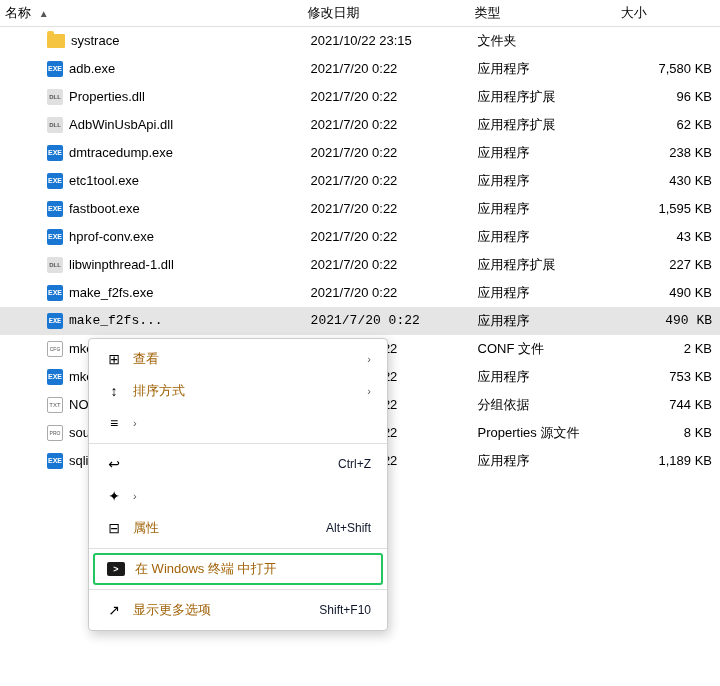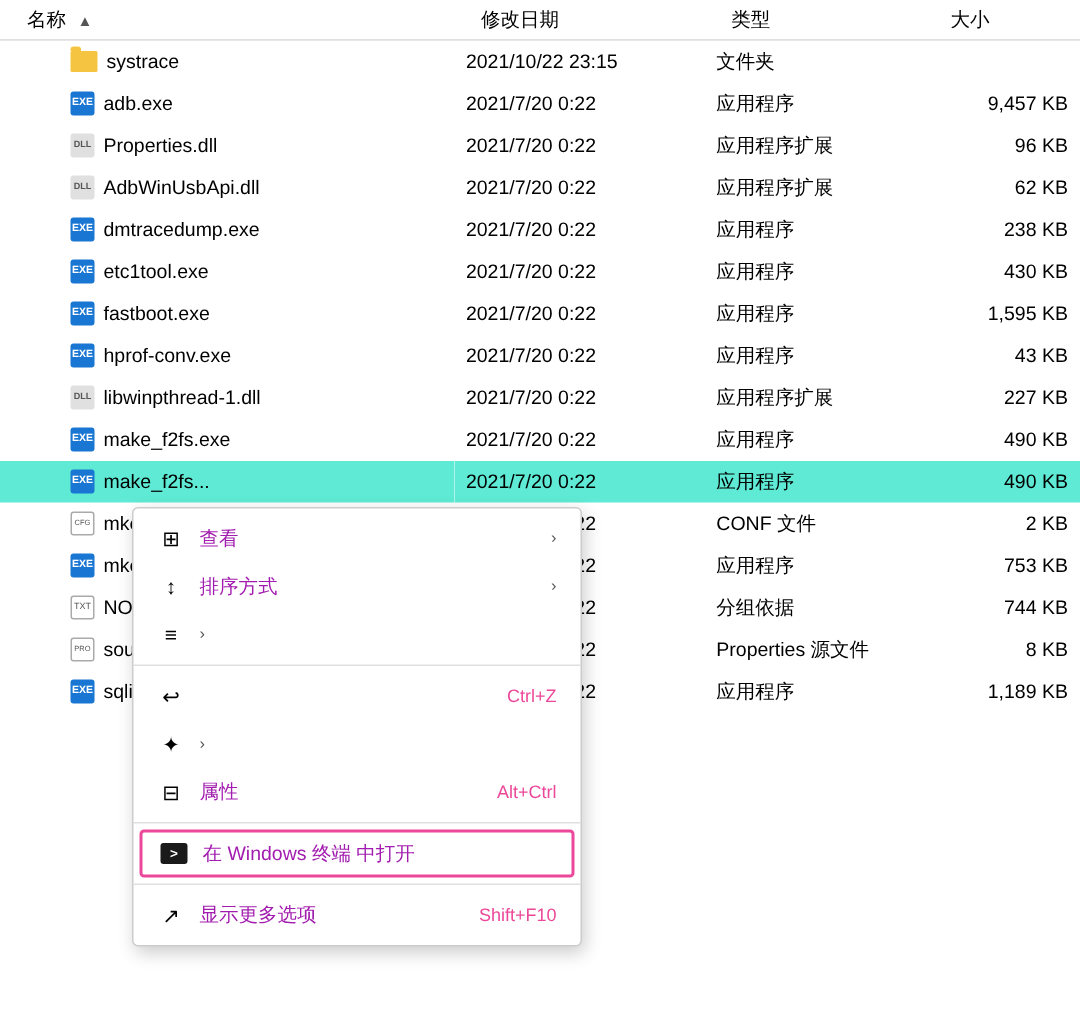--- a/index.html
+++ b/index.html
@@ -14,38 +14,39 @@
     }
 
     
     .file-table {
       width: 100%;
       border-collapse: collapse;
       user-select: none;
     }
     .file-table thead tr th {
       text-align: left;
-      padding: 4px 18px;
+      padding: 4px 5px;
       font-weight: normal;
       color: #000;
       border-bottom: 1px solid #e0e0e0;
       background: #fff;
       position: relative;
     }
     .file-table thead tr th .sort-arrow {
       display: inline-block;
       margin-left: 4px;
       font-size: 10px;
       color: #555;
     }
     .file-table tbody tr {
       height: 28px;
     }
     .file-table tbody tr.selected {
-      background: #5eead4;
+      background: #e5e5e5;
+      font-family: Liberation Mono, monospace;
     }
     .file-table td {
       padding: 3px 8px;
       white-space: nowrap;
       overflow: hidden;
       text-overflow: ellipsis;
     }
     .col-name { width: 290px; }
     .col-date { width: 160px; }
     .col-type { width: 140px; }
@@ -158,42 +159,42 @@
     .ctx-item {
       display: flex;
       align-items: center;
       padding: 7px 16px;
       cursor: pointer;
       position: relative;
       gap: 10px;
     }
     .ctx-item.highlighted {
       background: #fff;
-      border: 2px solid #ec4899;
+      border: 2px solid #22c55e;
       border-radius: 3px;
       margin: 2px 4px;
       padding: 5px 12px;
     }
     .ctx-icon {
       width: 18px;
       height: 18px;
       display: flex;
       align-items: center;
       justify-content: center;
       flex-shrink: 0;
       font-size: 14px;
     }
     .ctx-label {
       flex: 1;
       font-size: 13px;
-      color: #a21caf;
+      color: #a16207;
     }
     .ctx-shortcut {
       font-size: 12px;
-      color: #ec4899;
+      color: #0f172a;
       margin-left: auto;
     }
     .ctx-arrow {
       font-size: 11px;
       color: #555;
     }
     .ctx-divider {
       height: 1px;
       background: #e0e0e0;
       margin: 4px 0;
@@ -255,21 +256,21 @@
   </tr>
       <tr>
     <td class="col-name">
       <div class="file-name-cell">
         <span class="icon-exe">EXE</span>
         <span>adb.exe</span>
       </div>
     </td>
     <td class="col-date">2021/7/20 0:22</td>
     <td class="col-type">应用程序</td>
-    <td class="col-size">9,457 KB</td>
+    <td class="col-size">7,580 KB</td>
   </tr>
       <tr>
     <td class="col-name">
       <div class="file-name-cell">
         <span class="icon-dll">DLL</span>
         <span>Properties.dll</span>
       </div>
     </td>
     <td class="col-date">2021/7/20 0:22</td>
     <td class="col-type">应用程序扩展</td>
@@ -441,21 +442,21 @@
       <span class="ctx-icon" style="font-size:14px;">↩</span>
       <span class="ctx-shortcut">Ctrl+Z</span>
     </div>
     <div class="ctx-item">
       <span class="ctx-icon" style="font-size:14px;">✦</span>
       <span class="ctx-arrow">›</span>
     </div>
     <div class="ctx-item">
       <span class="ctx-icon" style="font-size:14px;">⊟</span>
       <span class="ctx-label">属性</span>
-      <span class="ctx-shortcut">Alt+Ctrl</span>
+      <span class="ctx-shortcut">Alt+Shift</span>
     </div>
     <div class="ctx-divider"></div>
     <div class="ctx-item highlighted">
       <span class="terminal-icon-box"></span>
       <span class="ctx-label">在 Windows 终端 中打开</span>
     </div>
     <div class="ctx-divider"></div>
     <div class="ctx-item">
       <span class="ctx-icon" style="font-size:14px;">↗</span>
       <span class="ctx-label">显示更多选项</span>

